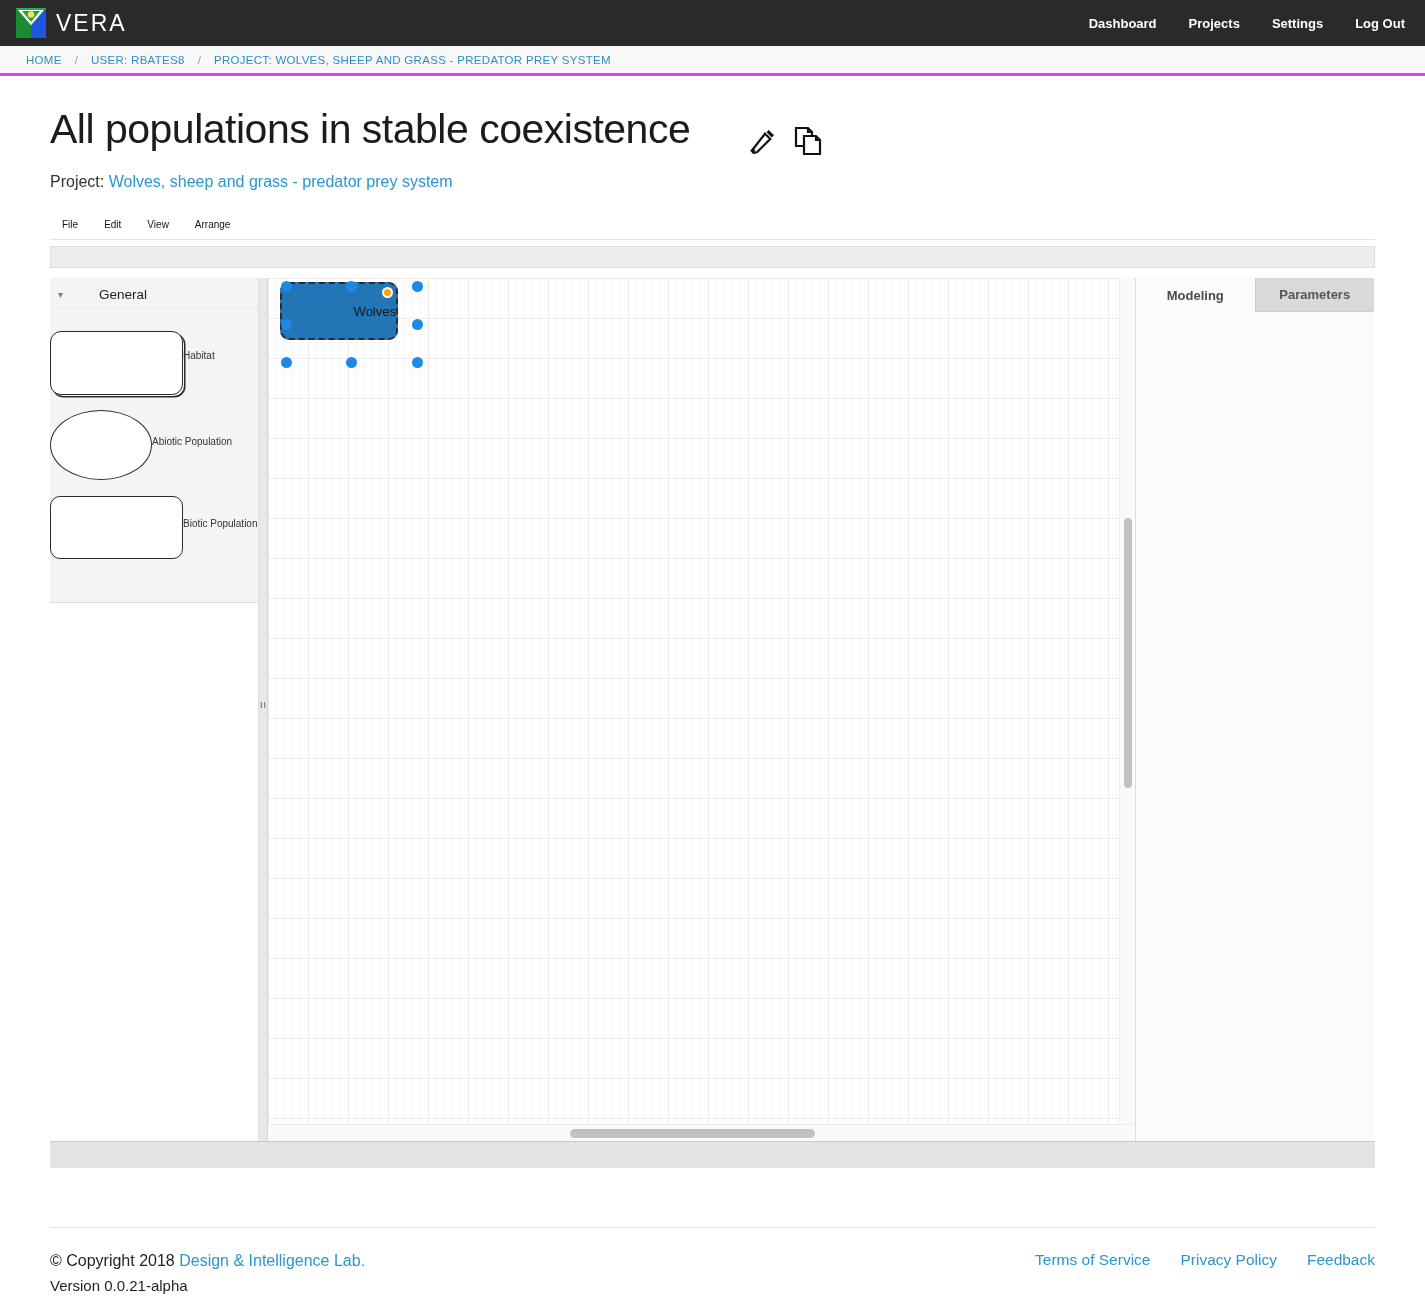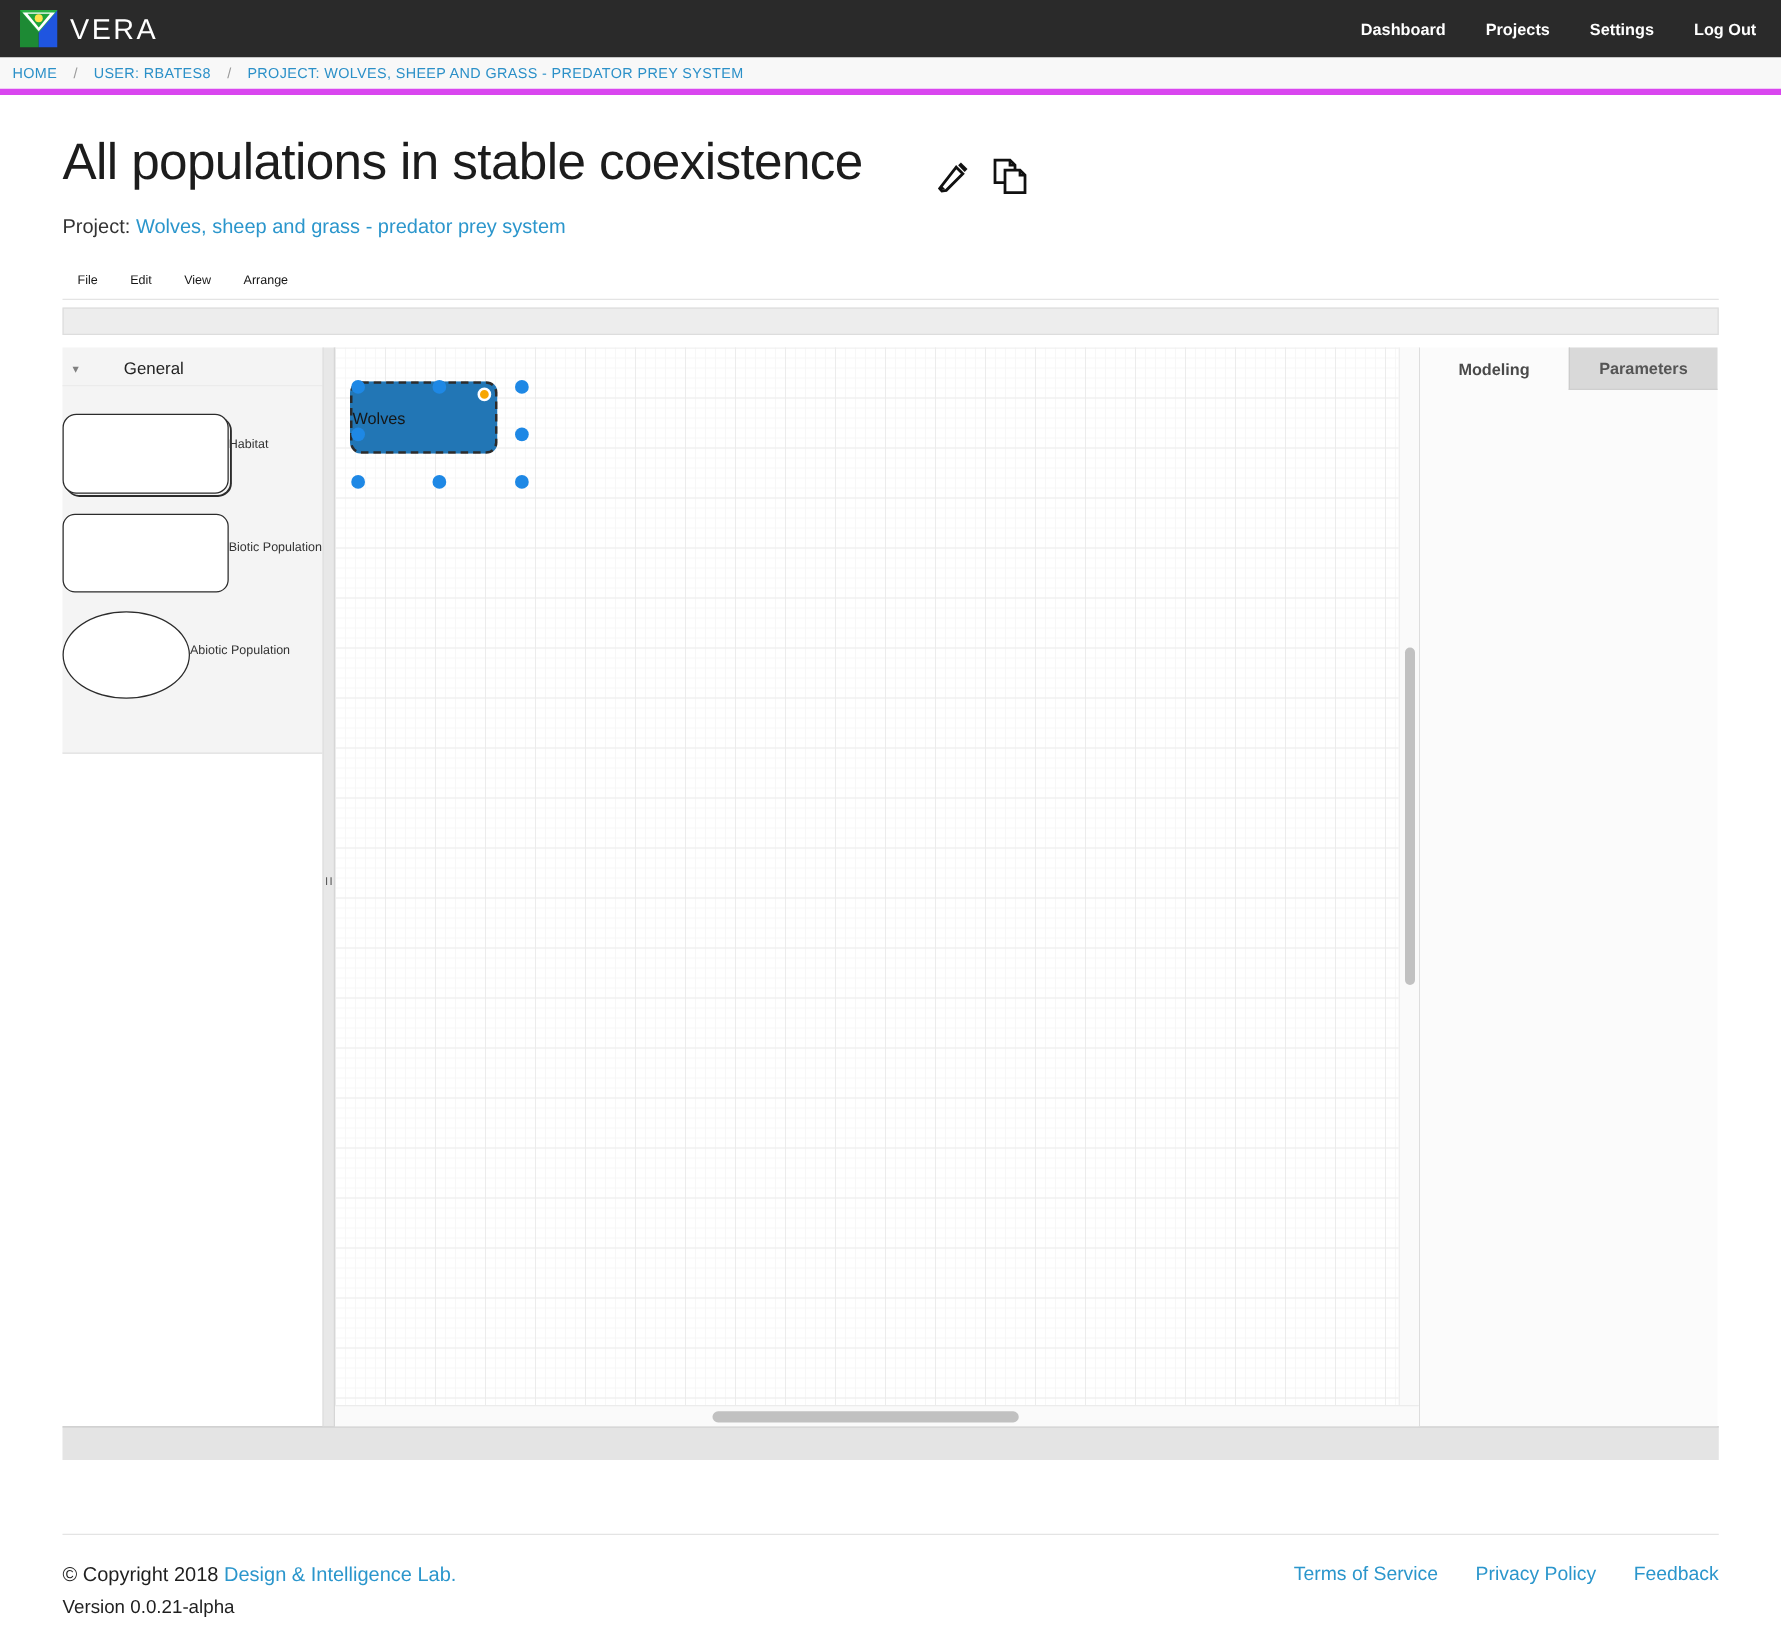--- a/index.html
+++ b/index.html
@@ -11,22 +11,22 @@
   a { text-decoration: none; }
 
   
   .navbar { height: 46px; background: #2a2a2a; display: flex; align-items: center; padding: 0 16px; }
   .brand { display: flex; align-items: center; gap: 10px; }
   .brand-name { color: #fff; font-size: 23px; letter-spacing: 2px; font-weight: 400; }
   .nav-links { margin-left: auto; display: flex; gap: 32px; padding-right: 4px; }
   .nav-links span { color: #fff; font-size: 13px; font-weight: 700; cursor: pointer; }
 
   
-  .breadcrumb { height: 30px; background: #f8f8f8; border-bottom: 5px solid #d946ef;
-    display: flex; align-items: center; padding-left: 10px; font-size: 11.5px; }
+  .breadcrumb { height: 30px; background: #f8f8f8; border-bottom: 3px solid #d946ef;
+    display: flex; align-items: center; padding-left: 26px; font-size: 11.5px; }
   .breadcrumb .crumb { color: #2b90c8; letter-spacing: .3px; cursor: pointer; }
   .breadcrumb .sep { color: #9a9a9a; margin: 0 13px; }
 
   
   .container { margin: 0 50px; position: relative; }
 
   .header-row { display: flex; align-items: flex-start; margin-top: 30px; }
   .page-title { font-size: 41px; font-weight: 400; color: #1c1c1c; letter-spacing: -.5px; }
   .title-icons { display: flex; align-items: center; gap: 14px; margin-left: 58px; margin-top: 18px; }
   .title-icons svg { display: block; cursor: pointer; }
@@ -73,23 +73,23 @@
       linear-gradient(90deg, #ececec 1px, transparent 1px),
       linear-gradient(#f7f7f7 1px, transparent 1px),
       linear-gradient(90deg, #f7f7f7 1px, transparent 1px);
     background-size: 40px 40px, 40px 40px, 8px 8px, 8px 8px; }
   .vscroll-gutter { position: absolute; right: 0; top: 0; width: 16px; height: 846px; background: #fafafa; border-left: 1px solid #efefef; }
   .vscroll-thumb { position: absolute; left: 4px; top: 240px; width: 8px; height: 270px; background: #c1c1c1; border-radius: 5px; cursor: pointer; }
   .hscroll-gutter { position: absolute; left: 0; bottom: 0; width: 867px; height: 17px; background: #fafafa; border-top: 1px solid #ececec; }
   .hscroll-thumb { position: absolute; left: 302px; top: 4px; width: 245px; height: 9px; background: #c1c1c1; border-radius: 5px; cursor: pointer; }
 
   
-  .node { position: absolute; left: 12px; top: 27px; width: 118px; height: 58px;
+  .node { position: absolute; left: 12px; top: 4px; width: 118px; height: 58px;
     border: 2px dashed #2b2b2b; border-radius: 9px; background: #2276b5;
-    display: flex; align-items: center; justify-content: flex-start; cursor: move; }
+    display: flex; align-items: center; justify-content: flex-end; cursor: move; }
   .node-label { font-size: 13px; color: #161616; }
   .node-marker { position: absolute; right: 3px; top: 3px; width: 11px; height: 11px; border-radius: 50%;
     background: #f7a600; border: 2px solid #fff; }
   .handle { position: absolute; width: 11px; height: 11px; border-radius: 50%; background: #1e88e5; cursor: pointer; }
   .h-tl { left: -1px;  top: -3px; }   .h-tm { left: 64px;  top: -3px; }   .h-tr { left: 130px; top: -3px; }
   .h-ml { left: -1px;  top: 35px; }                                        .h-mr { left: 130px; top: 35px; }
   .h-bl { left: -1px;  top: 73px; }   .h-bm { left: 64px;  top: 73px; }   .h-br { left: 130px; top: 73px; }
 
   
   .inspector { width: 239px; border-left: 1px solid #ddd; background: #fbfbfb; }
@@ -186,26 +186,26 @@
       <div class="palette">
         <div class="palette-header">
           <span class="tri">▾</span>
           <span class="sec">General</span>
         </div>
         <div class="shape-card">
           <div class="shape-habitat"></div>
           <div class="shape-label">Habitat</div>
         </div>
         <div class="shape-card">
+          <div class="shape-abiotic"></div>
+          <div class="shape-label">Abiotic Population</div>
+        </div>
+        <div class="shape-card">
           <div class="shape-biotic"></div>
           <div class="shape-label">Biotic Population</div>
-        </div>
-        <div class="shape-card">
-          <div class="shape-abiotic"></div>
-          <div class="shape-label">Abiotic Population</div>
         </div>
       </div>
     </div>
 
     <div class="resizer">
       <span class="grip">II</span>
     </div>
 
     <div class="canvas-col">
       <div class="canvas-grid">

